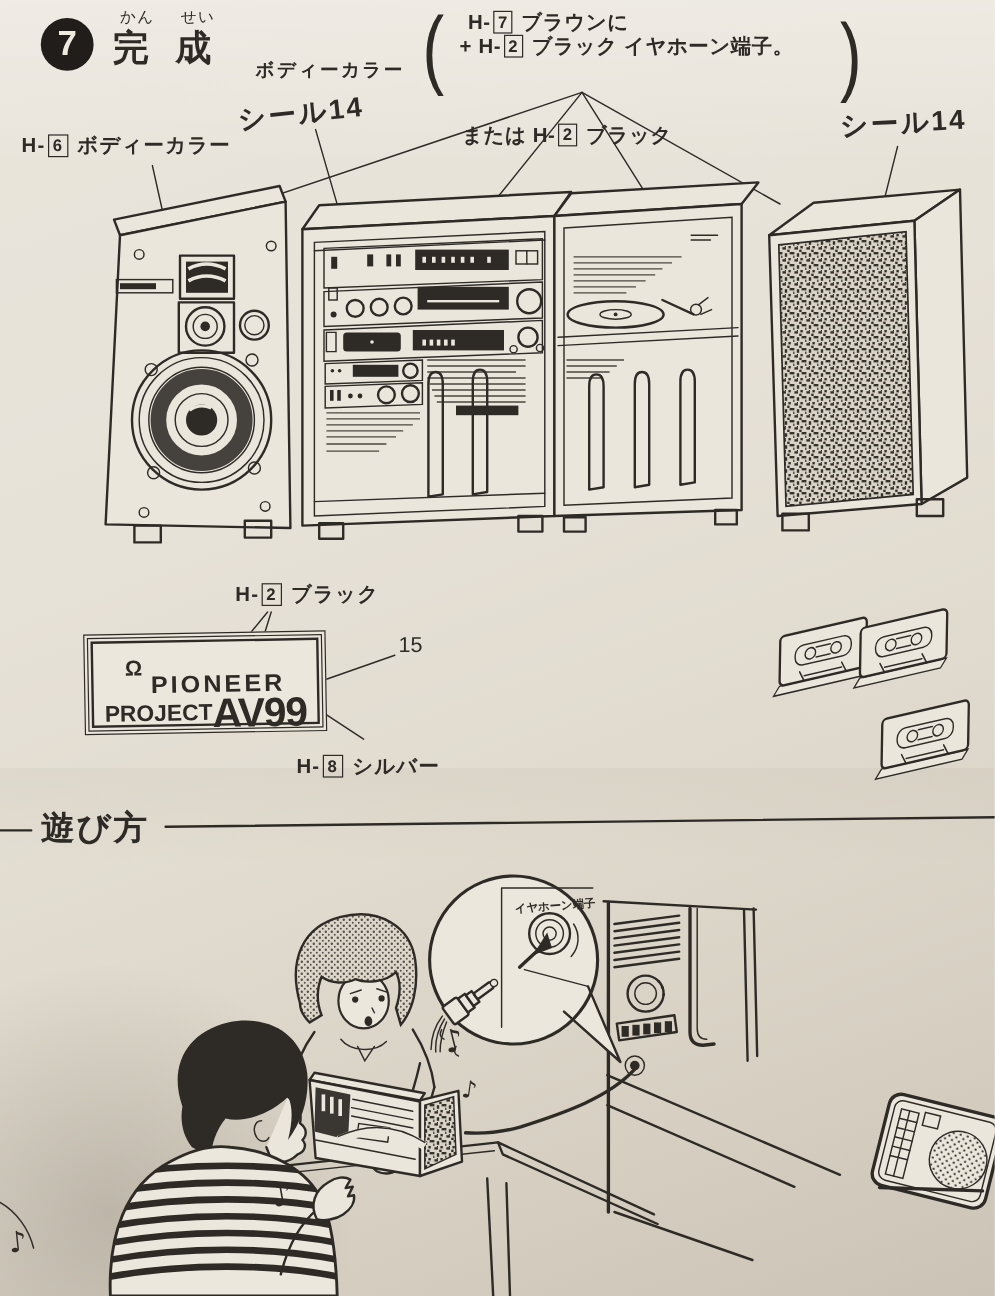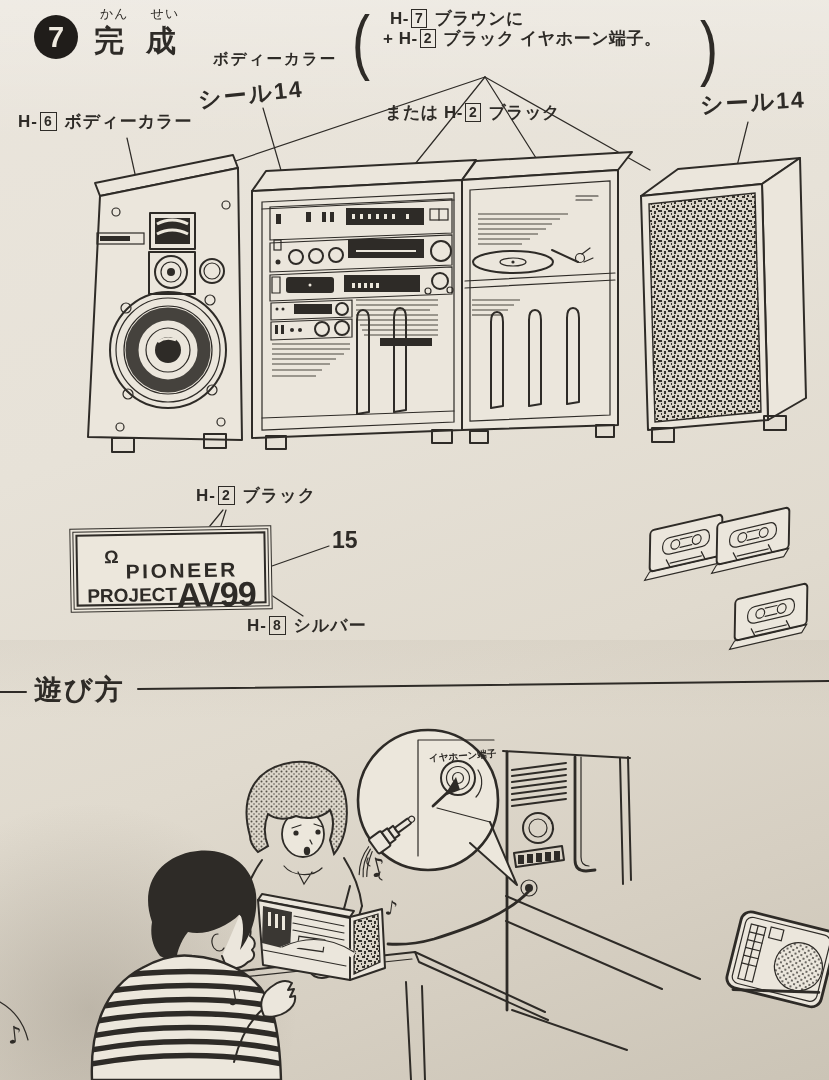--- a/index.html
+++ b/index.html
@@ -40,22 +40,22 @@
   #note-line1{left:390px;top:8px;}
   #note-line2{left:383px;top:28px;}
   #note-line3{left:385px;top:64px;margin-top:38px;}
   
   .seal{font-size:23px;font-weight:600;letter-spacing:2px;}
   #seal-left{left:198px;top:80px;transform:rotate(-6deg);}
   #seal-right{left:700px;top:88px;transform:rotate(-3deg);}
   .paintlabel{font-size:17px;font-weight:600;letter-spacing:1px;}
   #matte-label{left:18px;top:111px;}
   #black-label{left:196px;top:485px;}
-  #part-15{left:332px;top:526px;font-size:23px;font-weight:bold;}
-  #silver-label{left:247px;top:615px;}
+  #part-15{left:332px;top:526px;font-size:18px;font-weight:normal;}
+  #silver-label{left:247px;top:628px;}
   
   #plate{left:70px;top:527px;width:202px;height:84px;border:1.5px solid var(--ink);
     transform:rotate(-1deg);background:var(--paper-light);box-sizing:border-box;padding:2px;}
   #plate .mid{border:1.5px solid var(--ink);height:100%;box-sizing:border-box;padding:2px;}
   #plate .core{border:2.5px solid var(--ink);height:100%;box-sizing:border-box;
     display:flex;flex-direction:column;align-items:center;justify-content:center;}
   #plate .row1{display:flex;align-items:center;gap:7px;margin-top:2px;}
   #plate .mark{font-size:18px;font-weight:700;}
   #plate .brand{font-size:21px;font-weight:800;letter-spacing:2.5px;transform:scaleY(.95);margin-top:29px;}
   #plate .row2{display:flex;align-items:flex-end;margin-top:-3px;}

